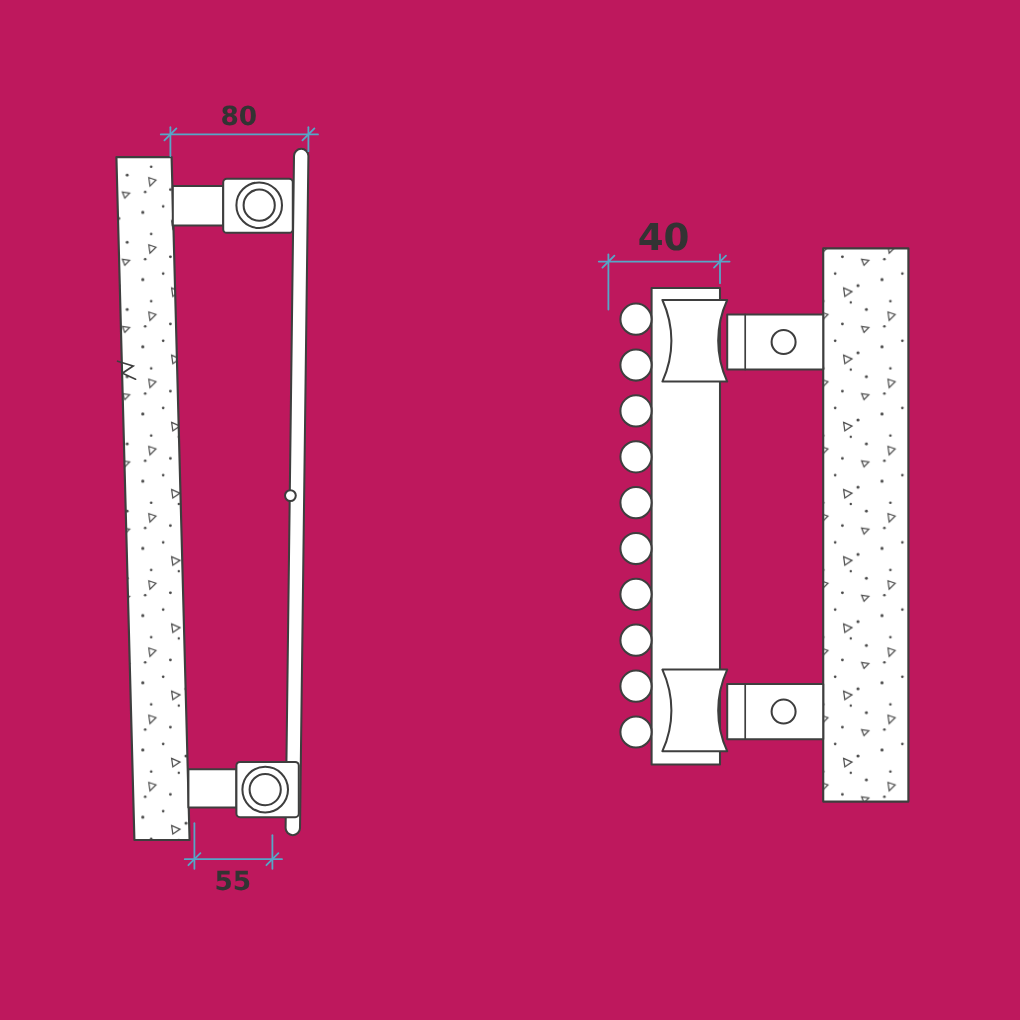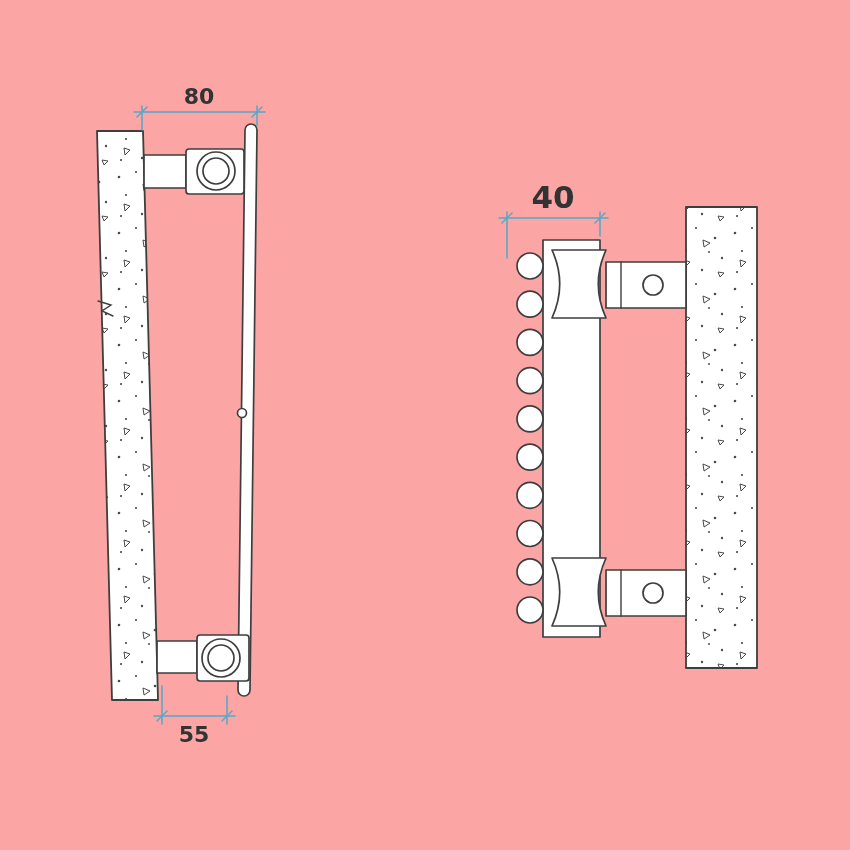--- a/index.html
+++ b/index.html
@@ -1,20 +1,20 @@
 <!DOCTYPE html>
 <html style="--line: #3e3e3e; --dim: #56a7c8; --label: #333333;"><head>
 <meta charset="utf-8">
 <style>
   * { margin: 0; padding: 0; box-sizing: border-box; }
   html, body { background: #ffffff; }
   body { font-family: "DejaVu Sans", "Liberation Sans", sans-serif; }
   .canvas {
     width: 850px; height: 850px;
-    background: #fca5a5;
+    background: #be185d;
     position: relative;
     overflow: hidden;
   }
   svg { display: block; }
   .outline {
     fill: #ffffff;
     stroke: var(--line, #3e3e3e);
     stroke-width: 1.7;
     stroke-linejoin: round;
     stroke-linecap: round;

